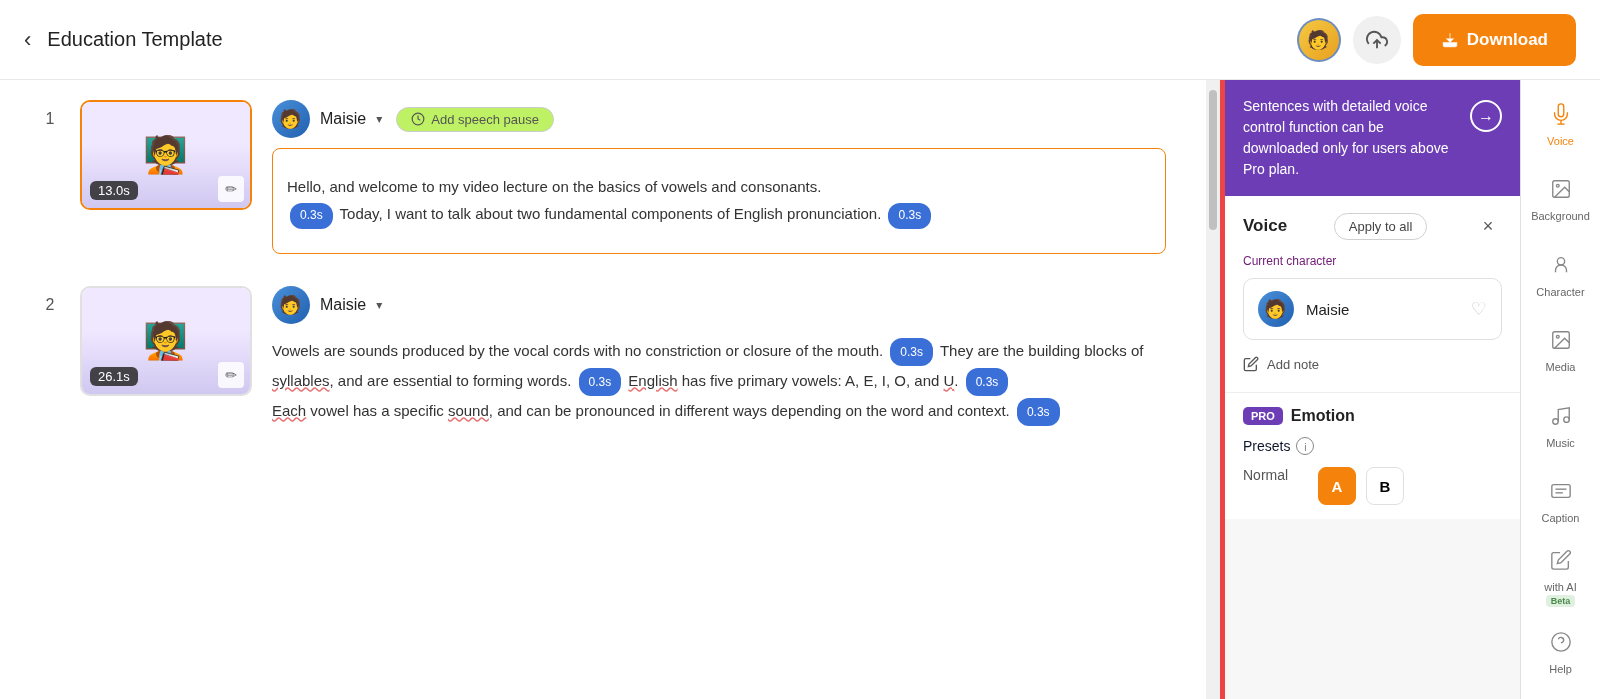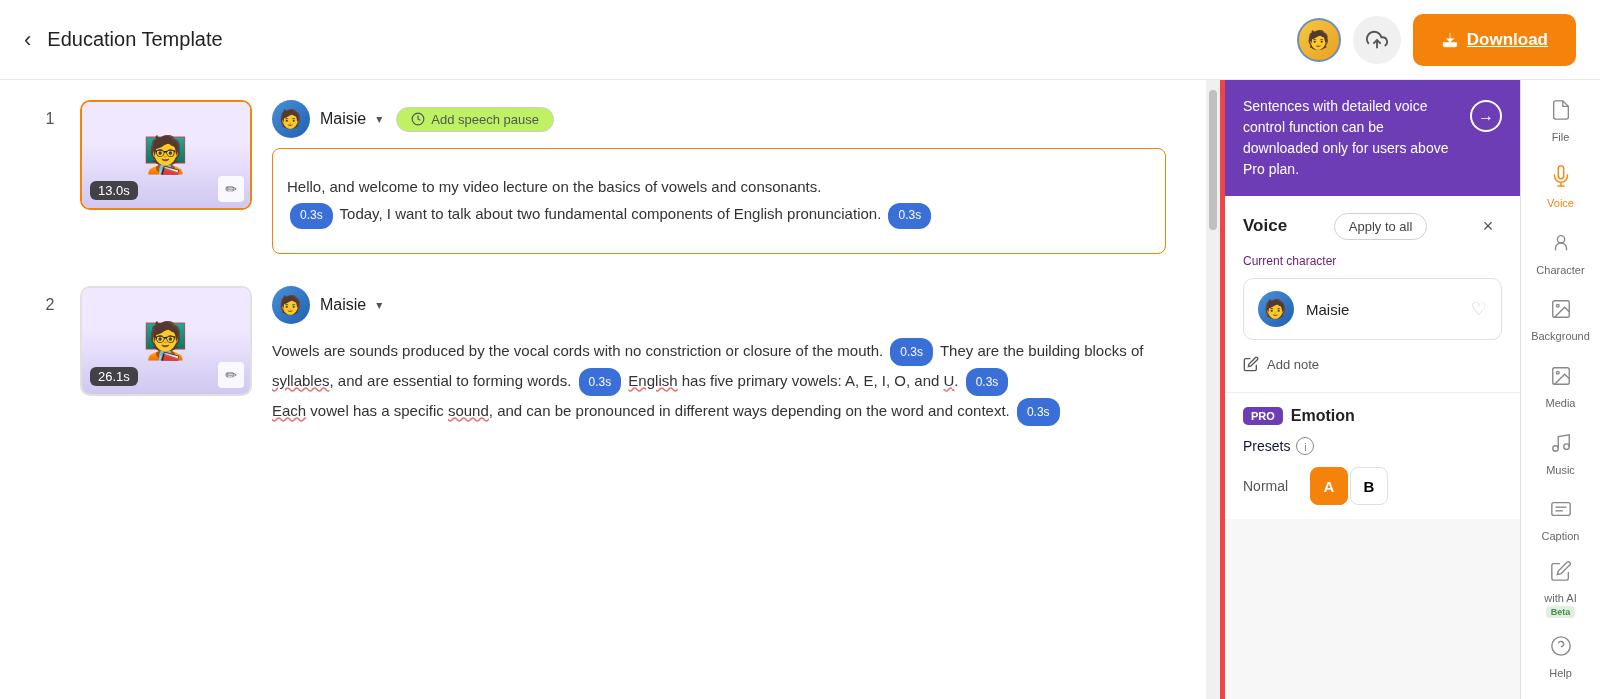--- a/index.html
+++ b/index.html
@@ -73,21 +73,20 @@
       border: none;
       padding: 0 28px;
       height: 52px;
       border-radius: 10px;
       font-size: 17px;
       font-weight: 600;
       cursor: pointer;
       display: flex;
       align-items: center;
       gap: 8px;
-      text-decoration: underline;
     }
 
     
     .main {
       display: flex;
       height: calc(699px - 80px);
     }
 
     
     .content {
@@ -417,22 +416,21 @@
       border: 1.5px solid #888;
       display: flex;
       align-items: center;
       justify-content: center;
       font-size: 11px;
       color: #888;
       cursor: pointer;
     }
     .preset-row {
       display: flex;
-      align-items: center;
-      gap: 2px;
+      gap: 10px;
     }
     .preset-label {
       font-size: 14px;
       color: #555;
       width: 65px;
     }
     .preset-btn {
       width: 38px;
       height: 38px;
       border-radius: 8px;
@@ -624,61 +622,52 @@
         <span class="preset-label">Normal</span>
         <button class="preset-btn active">A</button>
         <button class="preset-btn">B</button>
       </div>
     </div>
 
   </div>
 
   <div class="far-right-sidebar">
 
-    <div class="sidebar-item">
-      <span class="icon">
-        <svg width="22" height="22" viewBox="0 0 24 24" fill="none" stroke="#888" stroke-width="1.5">
-            <path d="M14 2H6a2 2 0 0 0-2 2v16a2 2 0 0 0 2 2h12a2 2 0 0 0 2-2V8z"></path>
-            <polyline points="14 2 14 8 20 8"></polyline>
-          </svg>
-      </span>
-      <span class="label">File</span>
-    </div>
 
     <div class="sidebar-item active">
       <span class="icon" style="color:#f5820a">
         <svg width="22" height="22" viewBox="0 0 24 24" fill="none" stroke="#f5820a" stroke-width="1.5">
             <path d="M12 1a3 3 0 0 0-3 3v8a3 3 0 0 0 6 0V4a3 3 0 0 0-3-3z"></path>
             <path d="M19 10v2a7 7 0 0 1-14 0v-2"></path>
             <line x1="12" y1="19" x2="12" y2="23"></line>
             <line x1="8" y1="23" x2="16" y2="23"></line>
           </svg>
       </span>
       <span class="label" style="color:#f5820a">Voice</span>
     </div>
 
     <div class="sidebar-item">
       <span class="icon">
         <svg width="22" height="22" viewBox="0 0 24 24" fill="none" stroke="#888" stroke-width="1.5">
-            <circle cx="12" cy="8" r="4"></circle>
-            <path d="M6 20v-2a6 6 0 0 1 12 0v2"></path>
-          </svg>
-      </span>
-      <span class="label">Character</span>
-    </div>
-
-    <div class="sidebar-item">
-      <span class="icon">
-        <svg width="22" height="22" viewBox="0 0 24 24" fill="none" stroke="#888" stroke-width="1.5">
             <rect x="3" y="3" width="18" height="18" rx="2"></rect>
             <circle cx="8.5" cy="8.5" r="1.5"></circle>
             <polyline points="21 15 16 10 5 21"></polyline>
           </svg>
       </span>
       <span class="label">Background</span>
+    </div>
+
+    <div class="sidebar-item">
+      <span class="icon">
+        <svg width="22" height="22" viewBox="0 0 24 24" fill="none" stroke="#888" stroke-width="1.5">
+            <circle cx="12" cy="8" r="4"></circle>
+            <path d="M6 20v-2a6 6 0 0 1 12 0v2"></path>
+          </svg>
+      </span>
+      <span class="label">Character</span>
     </div>
 
     <div class="sidebar-item">
       <span class="icon">
         <svg width="22" height="22" viewBox="0 0 24 24" fill="none" stroke="#888" stroke-width="1.5">
             <rect x="3" y="3" width="18" height="18" rx="2"></rect>
             <circle cx="8.5" cy="8.5" r="1.5"></circle>
             <polyline points="21 15 16 10 5 21"></polyline>
           </svg>
       </span>

